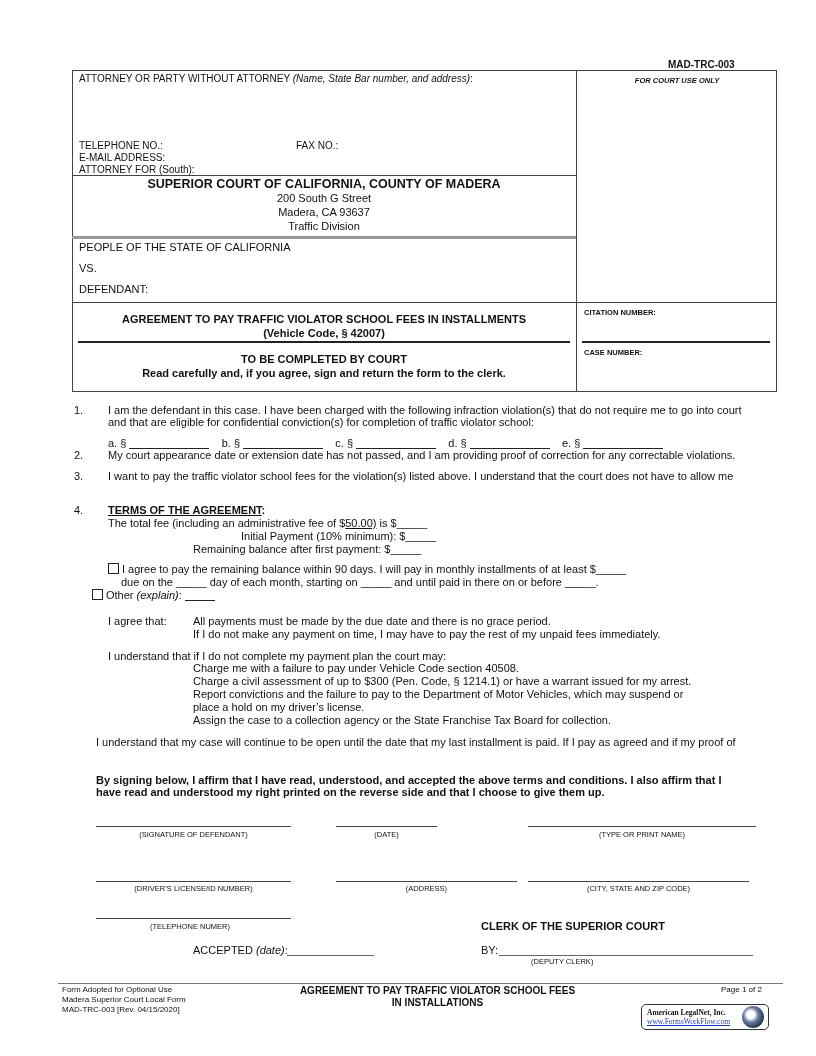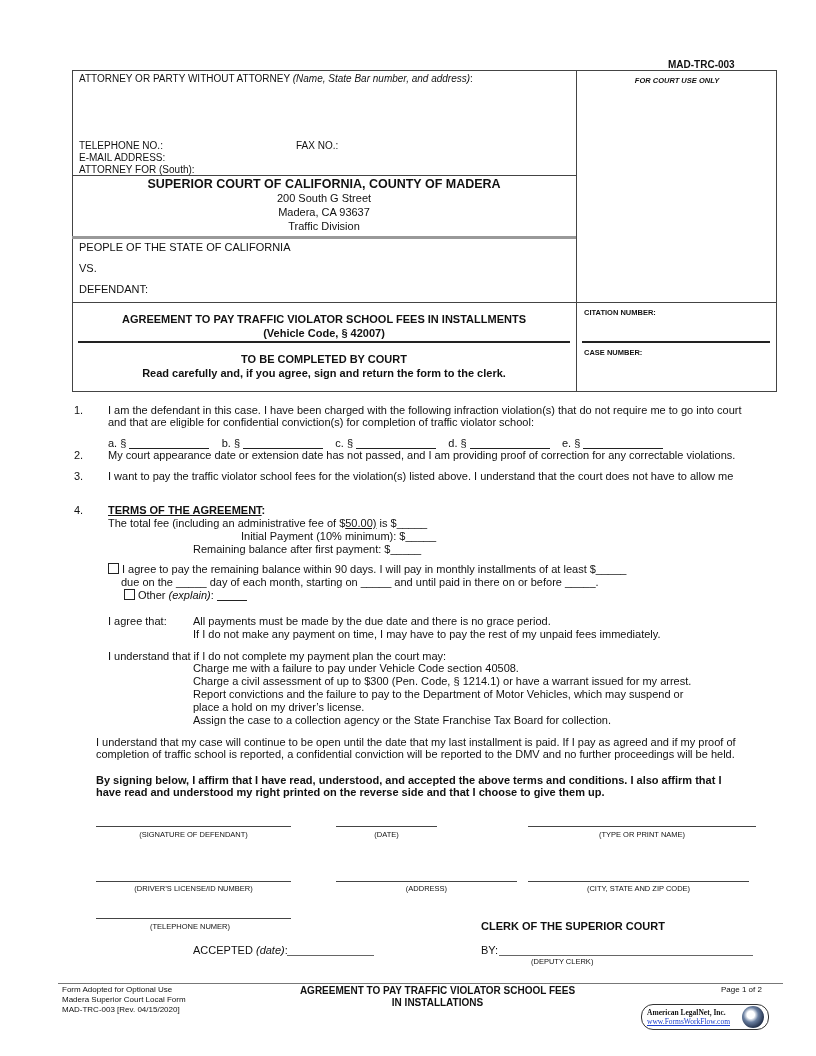--- a/index.html
+++ b/index.html
@@ -13,21 +13,21 @@
   .s8 { font-size: 8px; }
   .bold { font-weight: bold; }
   .ital { font-style: italic; }
   .center { text-align: center; }
   .hline { position: absolute; background: #444; height: 1px; }
   .thick { height: 2px; background: #222; }
   .gray { background: #999; height: 3px; }
   .line { display: inline-block; border-bottom: 1px solid #222; vertical-align: bottom; }
   .chk { display: inline-block; width: 9px; height: 9px; border: 1px solid #222; vertical-align: -1px; margin-right: 3px; }
   .u { text-decoration: underline; }
-  .logo { position: absolute; left: 641px; top: 1004px; width: 128px; height: 26px; border: 1px solid #333; border-radius: 12px; box-sizing: border-box; }
+  .logo { position: absolute; left: 641px; top: 1004px; width: 128px; height: 26px; border: 1px solid #333; border-radius: 5px; box-sizing: border-box; }
   .logo .t1 { position: absolute; left: 5px; top: 3px; font-family: "Liberation Serif", serif; font-size: 7.5px; color: #111; font-weight: bold; }
   .logo .t2 { position: absolute; left: 5px; top: 12px; font-family: "Liberation Serif", serif; font-size: 7.5px; color: #1a3ccc; text-decoration: underline; }
   .logo .globe { position: absolute; right: 4px; top: 1px; width: 22px; height: 22px; border-radius: 50%; background: radial-gradient(circle at 40% 40%, #ffffff 0 20%, #6a7fa0 40%, #1d2a44 75%); }
 </style>
 </head>
 <body>
 
 <div class="abs form-id">MAD-TRC-003</div>
 
 <div class="box" style="left:72px; top:70px; width:705px; height:322px;"></div>
@@ -94,38 +94,37 @@
 <div class="abs s11" style="left:108px; top:517px;">
   <span>The total fee (including an administrative fee of $</span><span class="u">50.00)</span><span> is  $_____</span>
 </div>
 <div class="abs s11" style="left:241px; top:530px;">Initial Payment (10% minimum): $_____</div>
 <div class="abs s11" style="left:193px; top:543px;">Remaining balance after first payment:     $_____</div>
 
 <div class="abs s11" style="left:108px; top:563px;">
   <span class="chk"></span><span>I agree to pay the remaining balance within 90 days.  I will pay in monthly installments of at least $_____</span>
 </div>
 <div class="abs s11" style="left:121px; top:576px;">due on the _____ day of each month, starting on _____ and until paid in there on or before _____.</div>
-<div class="abs s11" style="left:124px; top:589px;">
+<div class="abs s11" style="left:92px; top:589px;">
   <span class="chk"></span><span>Other </span><span class="ital">(explain)</span><span>:</span> <span class="line" style="width:30px;"></span>
 </div>
 
 <div class="abs s11" style="left:108px; top:615px;">I agree that:</div>
 <div class="abs s11" style="left:193px; top:615px;">All payments must be made by the due date and there is no grace period.</div>
 <div class="abs s11" style="left:193px; top:628px;">If I do not make any payment on time, I may have to pay the rest of my unpaid fees immediately.</div>
 
 <div class="abs s11" style="left:108px; top:650px;">I understand that if I do not complete my payment plan the court may:</div>
 <div class="abs s11" style="left:193px; top:662px;">Charge me with a failure to pay under Vehicle Code section 40508.</div>
 <div class="abs s11" style="left:193px; top:675px;">Charge a civil assessment of up to $300 (Pen. Code, § 1214.1) or have a warrant issued for my arrest.</div>
 <div class="abs s11" style="left:193px; top:688px;">Report convictions and the failure to pay to the Department of Motor Vehicles, which may suspend or</div>
 <div class="abs s11" style="left:193px; top:701px;">place a hold on my driver’s license.</div>
 <div class="abs s11" style="left:193px; top:714px;">Assign the case to a collection agency or the State Franchise Tax Board for collection.</div>
 
 <div class="abs s11" style="left:96px; top:736px; width:690px;">
   <div>I understand that my case will continue to be open until the date that my last installment is paid.  If I pay as agreed and if my proof of</div>
-  <div>completion of traffic school is reported, a confidential conviction will be reported to the DMV and no further proceedings will be held.</div>
 </div>
 
 <div class="abs s11 bold" style="left:96px; top:774px; width:690px;">
   <div>By signing below, I affirm that I have read, understood, and accepted the above terms and conditions.  I also affirm that I</div>
   <div>have read and understood my right printed on the reverse side and that I choose to give them up.</div>
 </div>
 
 <div class="hline" style="left:96px; top:826px; width:195px;"></div>
 <div class="abs s7 center" style="left:96px; top:830px; width:195px;">(SIGNATURE OF DEFENDANT)</div>
 <div class="hline" style="left:336px; top:826px; width:101px;"></div>

